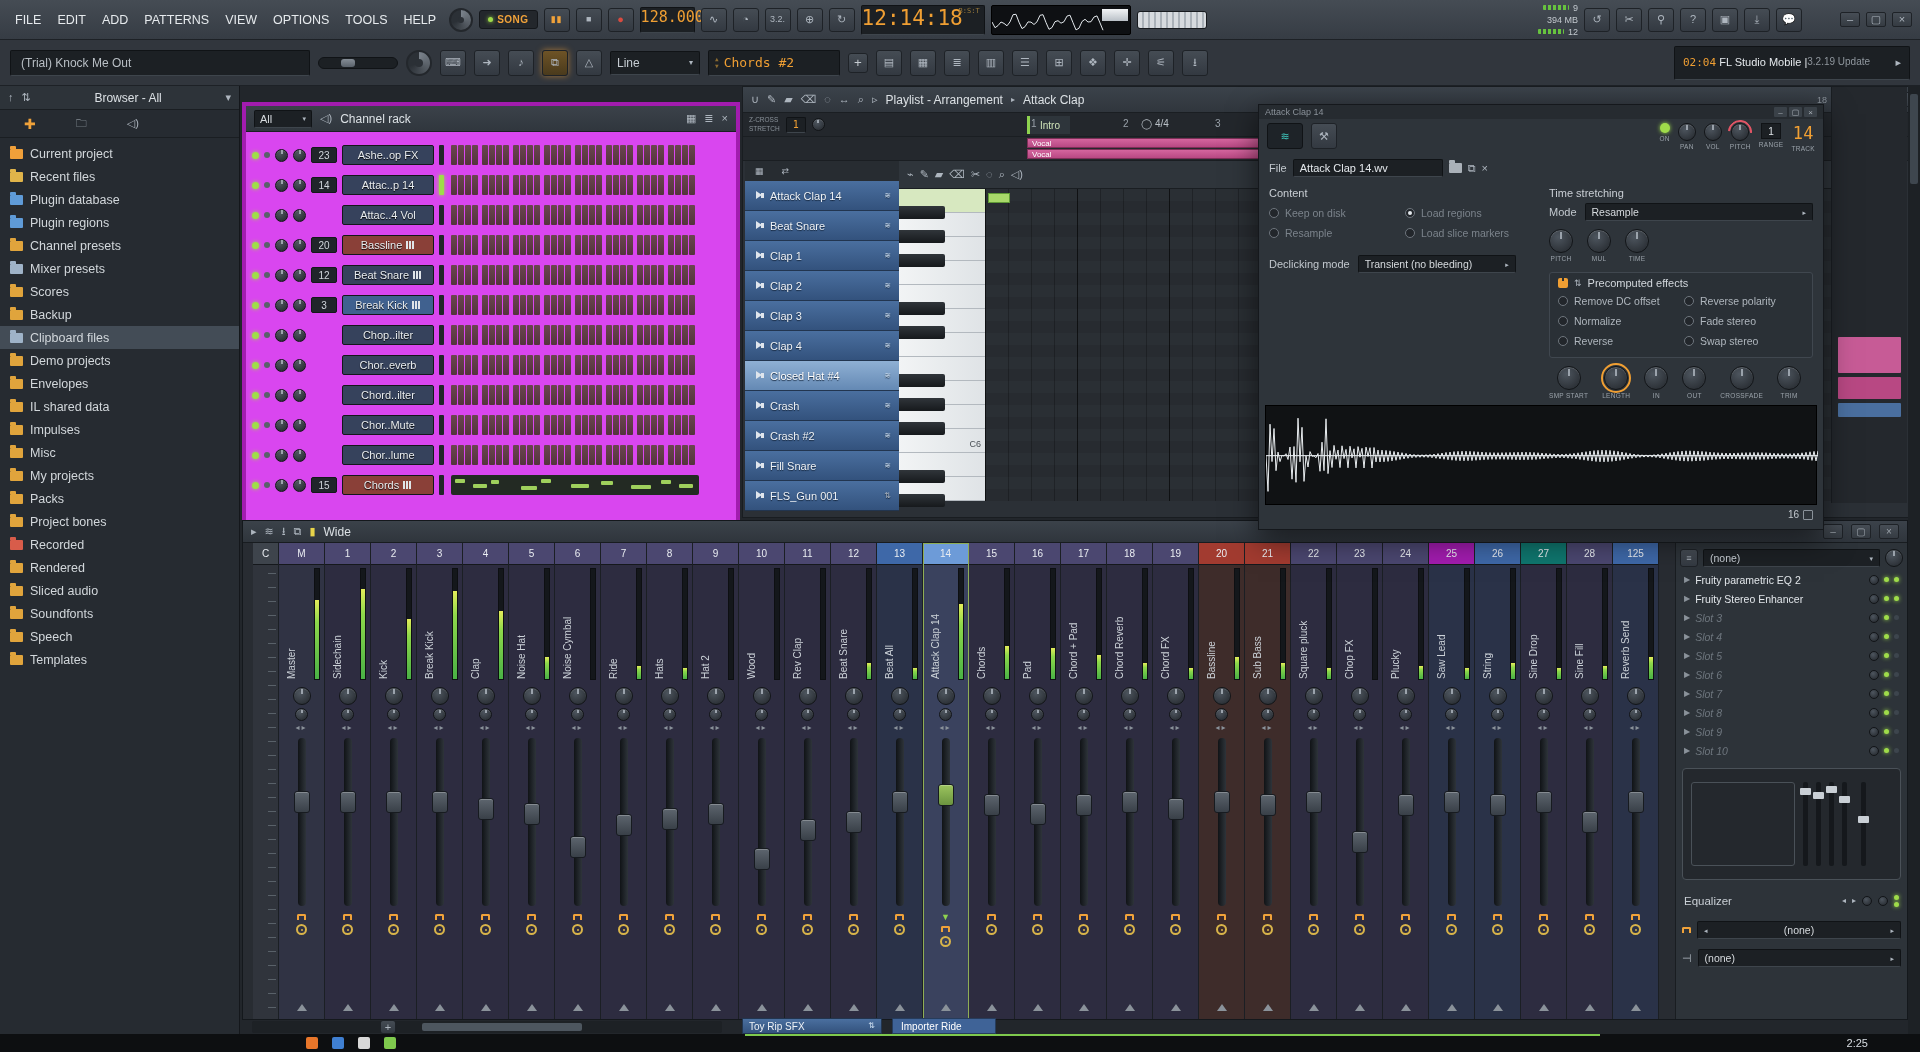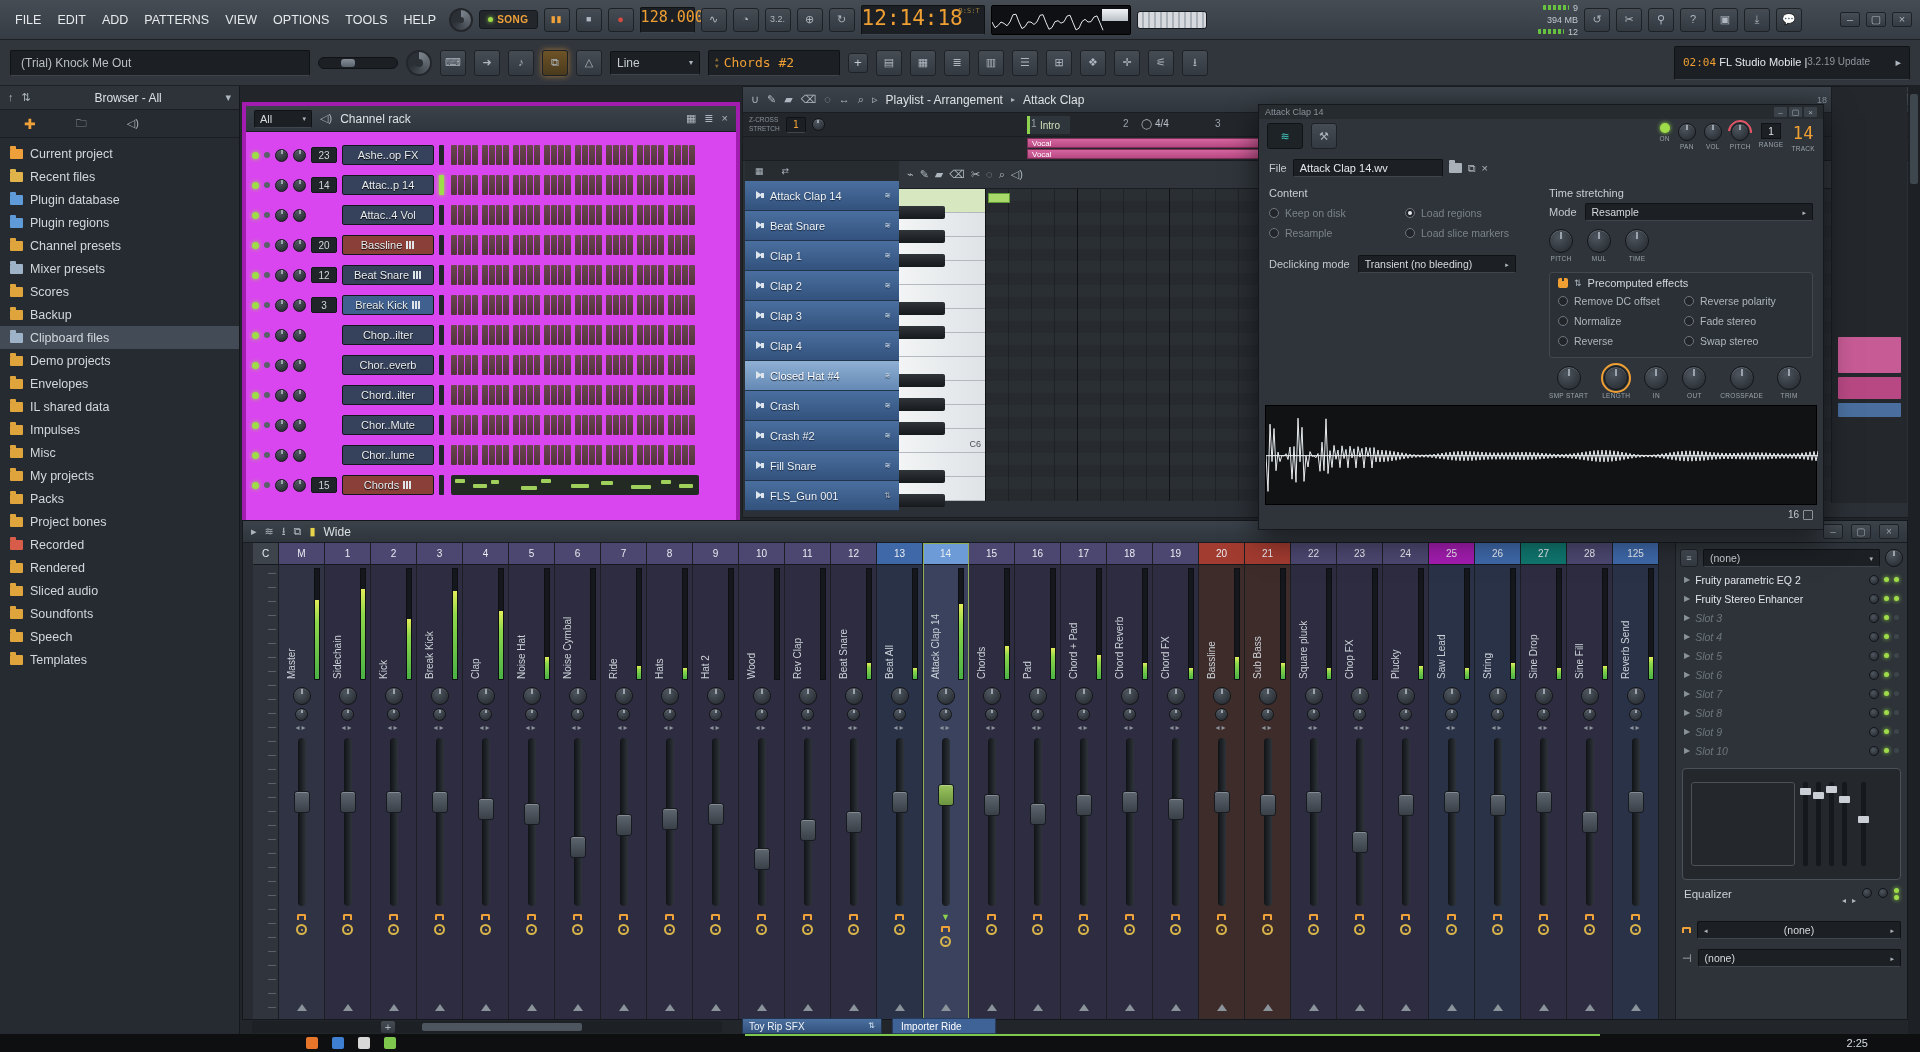--- a/index.html
+++ b/index.html
@@ -168,21 +168,21 @@
 #fx-preset{flex:1;height:18px;display:flex;align-items:center;justify-content:space-between;padding:0 6px;font-size:10.5px;color:#c9cfd5}
 .fx-slot{height:19px;display:flex;align-items:center;gap:5px;padding:0 4px;font-size:10.5px;color:#e2e6ea}
 .fx-slot.dim .fx-name{color:#6e767e;font-style:italic}
 .fx-arr{color:#8a929a;font-size:8px}
 .fx-name{flex:1;white-space:nowrap;overflow:hidden}
 .mini-knob{width:10px;height:10px;border-radius:50%;background:radial-gradient(circle at 38% 32%,#4d555e,#22262b);border:1px solid #121518;flex:none}
 #fx-visual{height:112px;margin:8px 2px;border:1px solid #4a5158;border-radius:4px;background:#24282d;display:flex;align-items:center;gap:8px;padding:8px}
 #fx-visual .box{width:104px;height:84px;border:1px solid #4a5158;border-radius:3px}
 .vslider{width:5px;height:84px;background:#15181c;border-radius:2px;position:relative}
 .vslider i{position:absolute;left:-3px;width:11px;height:7px;background:#c9cfd5;border-radius:1px}
-#fx-eq-row{display:flex;gap:6px;height:26px;margin-top:4px;font-size:11.5px;color:#c9cfd5;padding:0 4px}
+#fx-eq-row{display:flex;align-items:center;gap:6px;height:26px;margin-top:4px;font-size:11.5px;color:#c9cfd5;padding:0 4px}
 .fx-sel-row{display:flex;align-items:center;gap:6px;height:24px;margin-top:4px;padding:0 2px}
 .fx-sel-row .dropdown{flex:1}
 
 #bottom-strip{position:absolute;left:742px;top:1018px;right:0;height:16px;display:flex;align-items:center;gap:10px}
 #toy-box{width:140px;height:16px;display:flex;align-items:center;justify-content:space-between;padding:0 6px;background:linear-gradient(#4a6f9f,#33527d);border:1px solid #22354f;color:#eef2f6;font-size:10px}
 #imp-clip{width:104px;height:16px;display:flex;align-items:center;padding:0 8px;background:#3f6397;border:1px solid #263c5c;color:#fff;font-size:10px}
 #taskbar{position:absolute;left:0;top:1034px;right:0;bottom:0;background:#0d0f11;display:flex;align-items:center;padding:0 16px}
 #taskbar .greenline{position:absolute;left:745px;top:0;width:855px;height:2px;background:#7ec94d}
 #taskbar .tb-ic{width:12px;height:12px;border-radius:2px;margin-right:14px}
 #clock{margin-left:auto;margin-right:36px;font-size:11px;color:#d8dde2}

